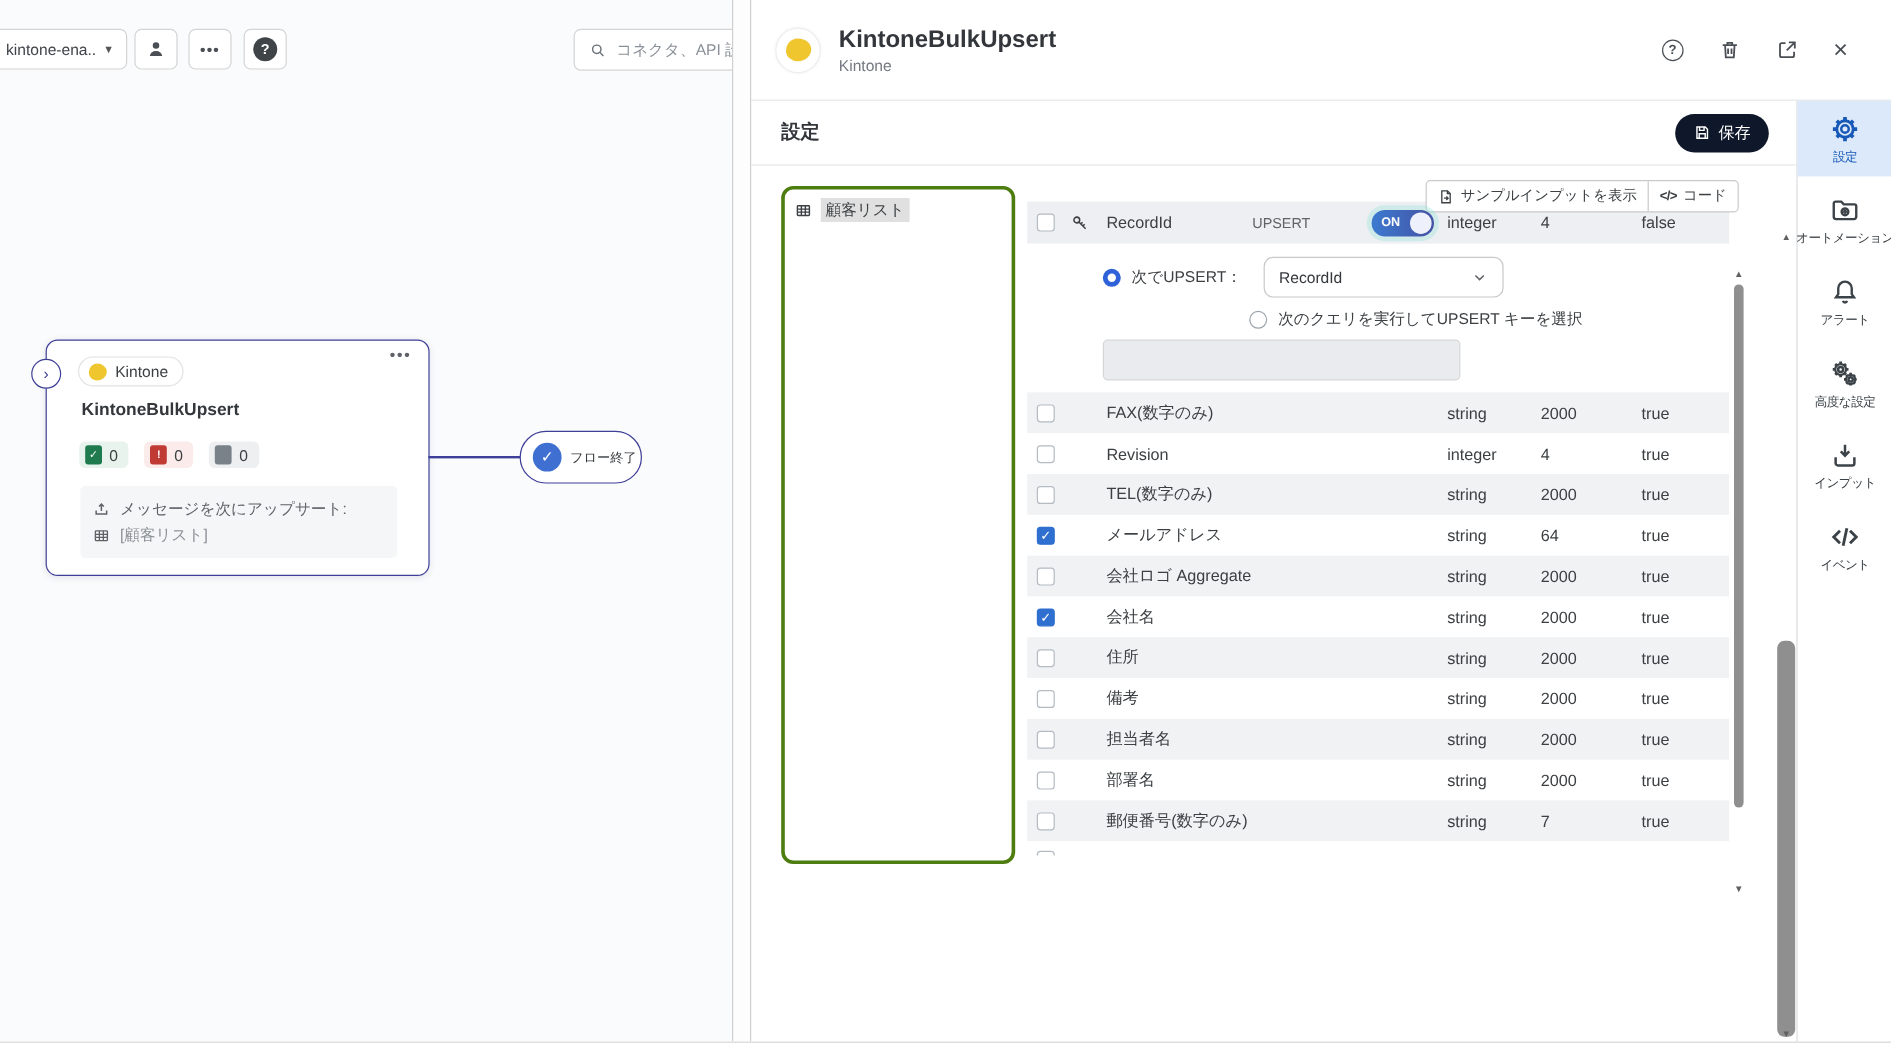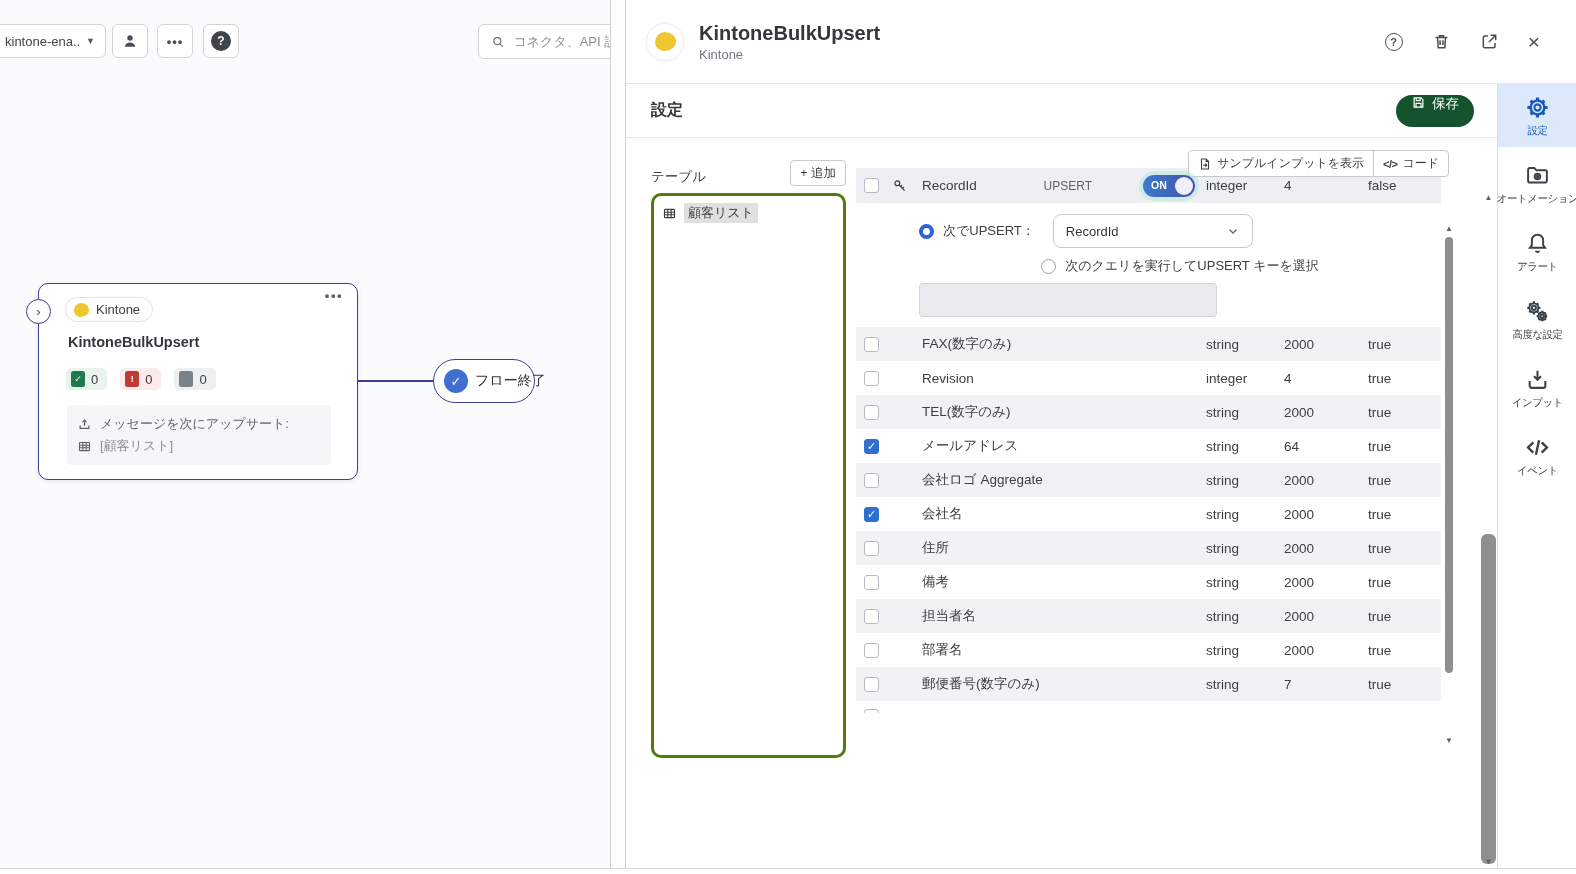--- a/index.html
+++ b/index.html
@@ -43,21 +43,21 @@
   .doc-ic.g { background:#1f7a4d; } .doc-ic.r { background:#c03b34; } .doc-ic.n { background:#798189; }
   #node-info { position:absolute; left:28px; top:121px; width:264px; height:60px; background:#f5f6f7; border-radius:4px;
     padding:8px 10px; font-size:13px; color:#5f6368; }
   #node-info .line { display:flex; align-items:center; gap:8px; height:22px; white-space:nowrap; }
   #node-info .line.dim { color:#8a9097; }
   #flow-line { position:absolute; left:357px; top:380px; width:78px; height:2px; background:#3e3f97; }
   #end-node { position:absolute; left:433px; top:359px; width:102px; height:44px; background:#fff; border:1.5px solid #3e3f97;
     border-radius:22px; display:flex; align-items:center; gap:7px; padding:0 10px; cursor:pointer; }
   #end-node .chk { width:24px; height:24px; border-radius:50%; background:#3f6fd1; color:#fff; font-size:13px;
     display:flex; align-items:center; justify-content:center; flex:none; }
-  #end-node .lbl { font-size:14px; color:#33373b; white-space:nowrap; }
+  #end-node .lbl { font-size:11px; color:#33373b; white-space:nowrap; }
 
   
   #right { position:absolute; left:625px; top:0; width:951px; height:868px; background:#fff; border-left:1px solid #cfcfcf; }
   #panel-header { height:84px; border-bottom:1px solid #e4e6e8; display:flex; align-items:center; padding:0 36px 0 20px; }
   #panel-avatar { width:38px; height:38px; border-radius:50%; border:1px solid #ededed; display:flex; align-items:center;
     justify-content:center; flex:none; box-shadow:0 0 3px rgba(0,0,0,.06); }
   #panel-avatar .blob { width:21px; height:19px; }
   #panel-titles { margin-left:15px; flex:1; }
   #panel-title { font-size:20px; font-weight:600; color:#33373b; }
   #panel-subtitle { font-size:13px; color:#737880; margin-top:2px; }
@@ -65,22 +65,22 @@
   #header-actions .hbtn { cursor:pointer; display:flex; align-items:center; }
   .q-circle { width:18px; height:18px; border-radius:50%; border:1.5px solid #4a4f55; font-size:11px; font-weight:700;
     display:flex; align-items:center; justify-content:center; }
   .x-glyph { font-size:21px; line-height:18px; color:#4a4f55; }
 
   #body-row { display:flex; height:784px; }
   #main { width:871px; position:relative; }
   #settings-bar { height:54px; border-bottom:1px solid #e4e6e8; display:flex; align-items:center; justify-content:space-between;
     padding:0 23px 0 25px; }
   #settings-title { font-size:16px; font-weight:700; color:#33373b; }
-  #save-btn { height:32px; padding:0 15px; background:#14532d; color:#fff; border:none; border-radius:16px; font-size:13.5px;
-    display:flex; gap:6px; cursor:pointer; font-family:inherit; }
+  #save-btn { height:32px; padding:0 15px; background:#0f172a; color:#fff; border:none; border-radius:16px; font-size:13.5px;
+    display:flex; align-items:center; gap:6px; cursor:pointer; font-family:inherit; }
 
   #scroll-area { position:relative; height:730px; overflow:hidden; padding:0 43px 0 25px; }
   #section-title { margin-top:36px; font-size:17px; font-weight:600; color:#3c4043; padding-bottom:23px; border-bottom:1px solid #eaeaea; }
   #cols-row { display:flex; gap:10px; margin-top:17px; }
   #tables-col { width:195px; flex:none; }
   .col-head { display:flex; align-items:flex-end; justify-content:space-between; height:31px; margin-bottom:7px; }
   .col-label { font-size:13.5px; color:#3c4043; }
   #add-table-btn { height:26px; padding:0 9px; background:#fff; border:1px solid #c9c9c9; border-radius:4px; font-size:12.5px;
     color:#3c4043; cursor:pointer; font-family:inherit; }
   #table-listbox { border:3px solid #4d7c0f; border-radius:10px; height:565px; background:#fff; padding:7px 8px; }
@@ -253,24 +253,20 @@
           </svg>
           <span>保存</span>
         </button>
       </div>
 
       <div id="scroll-area">
 
         <div id="cols-row">
 
           <div id="tables-col">
-            <div class="col-head">
-              <span class="col-label">テーブル</span>
-              <button id="add-table-btn">+ 追加</button>
-            </div>
             <div id="table-listbox">
               <div class="list-item">
                 <svg class="ic" width="15" height="15" viewBox="0 0 24 24" fill="none" stroke="#3c4043" stroke-width="1.9">
                   <rect x="4" y="5.5" width="16" height="13" rx="1"></rect>
                     <path d="M4 10h16M4 14h16M9.3 5.5v13M14.6 5.5v13"></path>
                 </svg>
                 <span class="hl">顧客リスト</span>
               </div>
             </div>
           </div>

